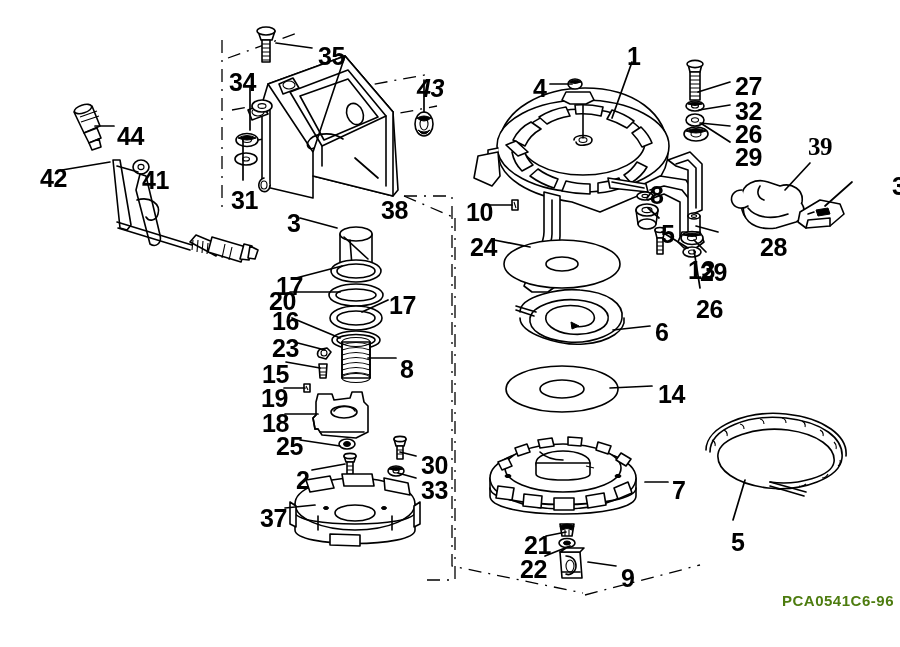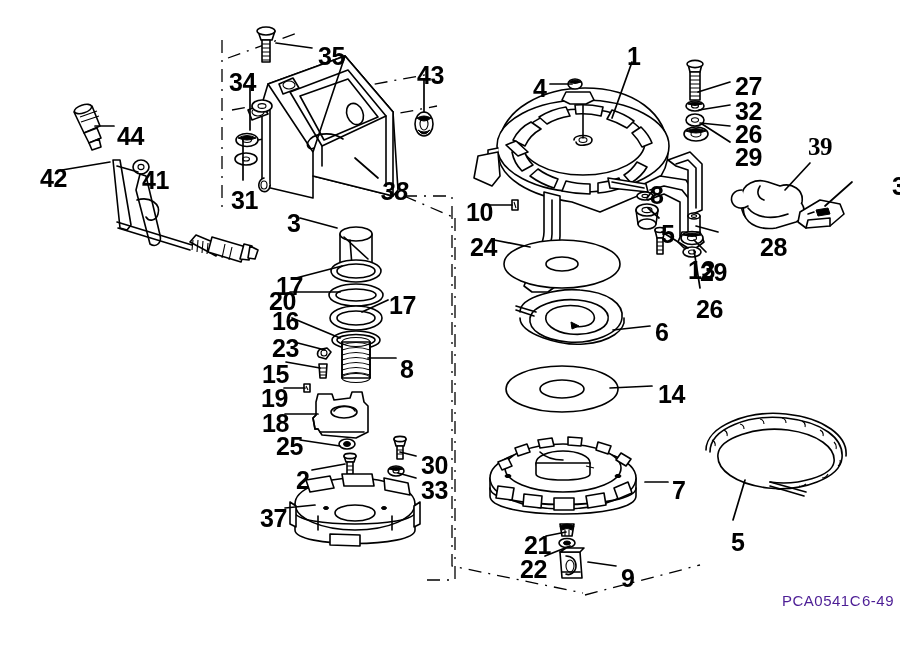--- a/index.html
+++ b/index.html
@@ -4,21 +4,21 @@
 <style>
   html,body{margin:0;padding:0;background:#fff;}
   body{width:900px;height:647px;overflow:hidden;
        font-family:"Liberation Sans",sans-serif;color:#000;}
   #stage{position:relative;width:900px;height:647px;background:#fff;}
   svg.layer{position:absolute;left:0;top:0;width:900px;height:647px;}
   .lbl{position:absolute;font-family:"Liberation Sans",sans-serif;
        font-weight:bold;font-size:25px;line-height:25px;color:#000;
        letter-spacing:-0.5px;white-space:nowrap;}
   .partno{position:absolute;font-family:"Liberation Sans",sans-serif;
-          font-weight:normal;font-size:15px;letter-spacing:0.5px;color:#4c1d95;
+          font-weight:bold;font-size:15px;letter-spacing:0.5px;color:#4d7c0f;
           white-space:nowrap;}
 </style>
 </head>
 <body>
 
 <div id="stage">
 
   <svg class="layer" viewBox="0 0 900 647">
     <defs>
       <style>
@@ -491,26 +491,26 @@
       <div class="lbl" style="left: 627px; top: 44px;">1</div>
       <div class="lbl" style="left: 533px; top: 76px;">4</div>
       <div class="lbl" style="left: 735px; top: 74px;">27</div>
       <div class="lbl" style="left: 735px; top: 99px;">32</div>
       <div class="lbl" style="left: 735px; top: 122px;">26</div>
       <div class="lbl" style="left: 735px; top: 145px;">29</div>
       <div class="lbl" style="left: 808px; top: 134px; font-family: Liberation Serif, serif;">39</div>
       <div class="lbl" style="left: 892px; top: 166px; margin-top: 8px;">36</div>
       <div class="lbl" style="left: 318px; top: 44px;">35</div>
       <div class="lbl" style="left: 229px; top: 70px;">34</div>
-      <div class="lbl" style="left: 417px; top: 63px;">43</div>
+      <div class="lbl" style="left: 417px; top: 76px; font-style: italic;">43</div>
       <div class="lbl" style="left: 117px; top: 124px;">44</div>
       <div class="lbl" style="left: 40px; top: 166px;">42</div>
       <div class="lbl" style="left: 142px; top: 168px;">41</div>
       <div class="lbl" style="left: 231px; top: 188px;">31</div>
-      <div class="lbl" style="left: 381px; top: 179px; font-style: italic;">38</div>
+      <div class="lbl" style="left: 381px; top: 198px;">38</div>
       <div class="lbl" style="left: 466px; top: 200px;">10</div>
       <div class="lbl" style="left: 650px; top: 183px;">8</div>
       <div class="lbl" style="left: 661px; top: 222px;">5</div>
       <div class="lbl" style="left: 688px; top: 258px;">13</div>
       <div class="lbl" style="left: 722px; top: 235px; margin-left: 38px;">28</div>
       <div class="lbl" style="left: 700px; top: 260px;">29</div>
       <div class="lbl" style="left: 696px; top: 297px;">26</div>
       <div class="lbl" style="left: 287px; top: 211px;">3</div>
       <div class="lbl" style="left: 470px; top: 235px;">24</div>
       <div class="lbl" style="left: 276px; top: 274px;">17</div>
@@ -530,15 +530,15 @@
       <div class="lbl" style="left: 421px; top: 478px;">33</div>
       <div class="lbl" style="left: 672px; top: 478px;">7</div>
       <div class="lbl" style="left: 260px; top: 506px;">37</div>
       <div class="lbl" style="left: 731px; top: 530px;">5</div>
       <div class="lbl" style="left: 524px; top: 533px;">21</div>
       <div class="lbl" style="left: 520px; top: 557px;">22</div>
       <div class="lbl" style="left: 621px; top: 566px;">9</div>
     </div>
 
   <div class="partno" style="left:782px;top:592px;">PCA0541C</div>
-  <div class="partno" style="left:862px;top:592px;">6-49</div>
+  <div class="partno" style="left:862px;top:592px;">6-96</div>
 
 </div>
 
 </body></html>

